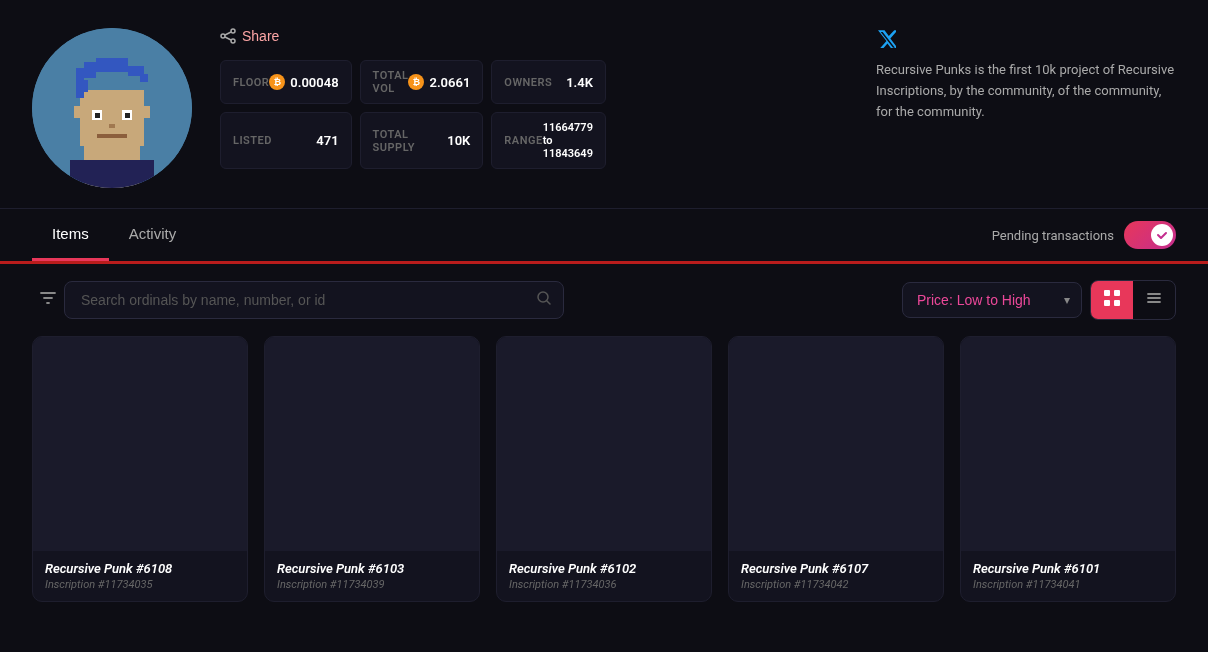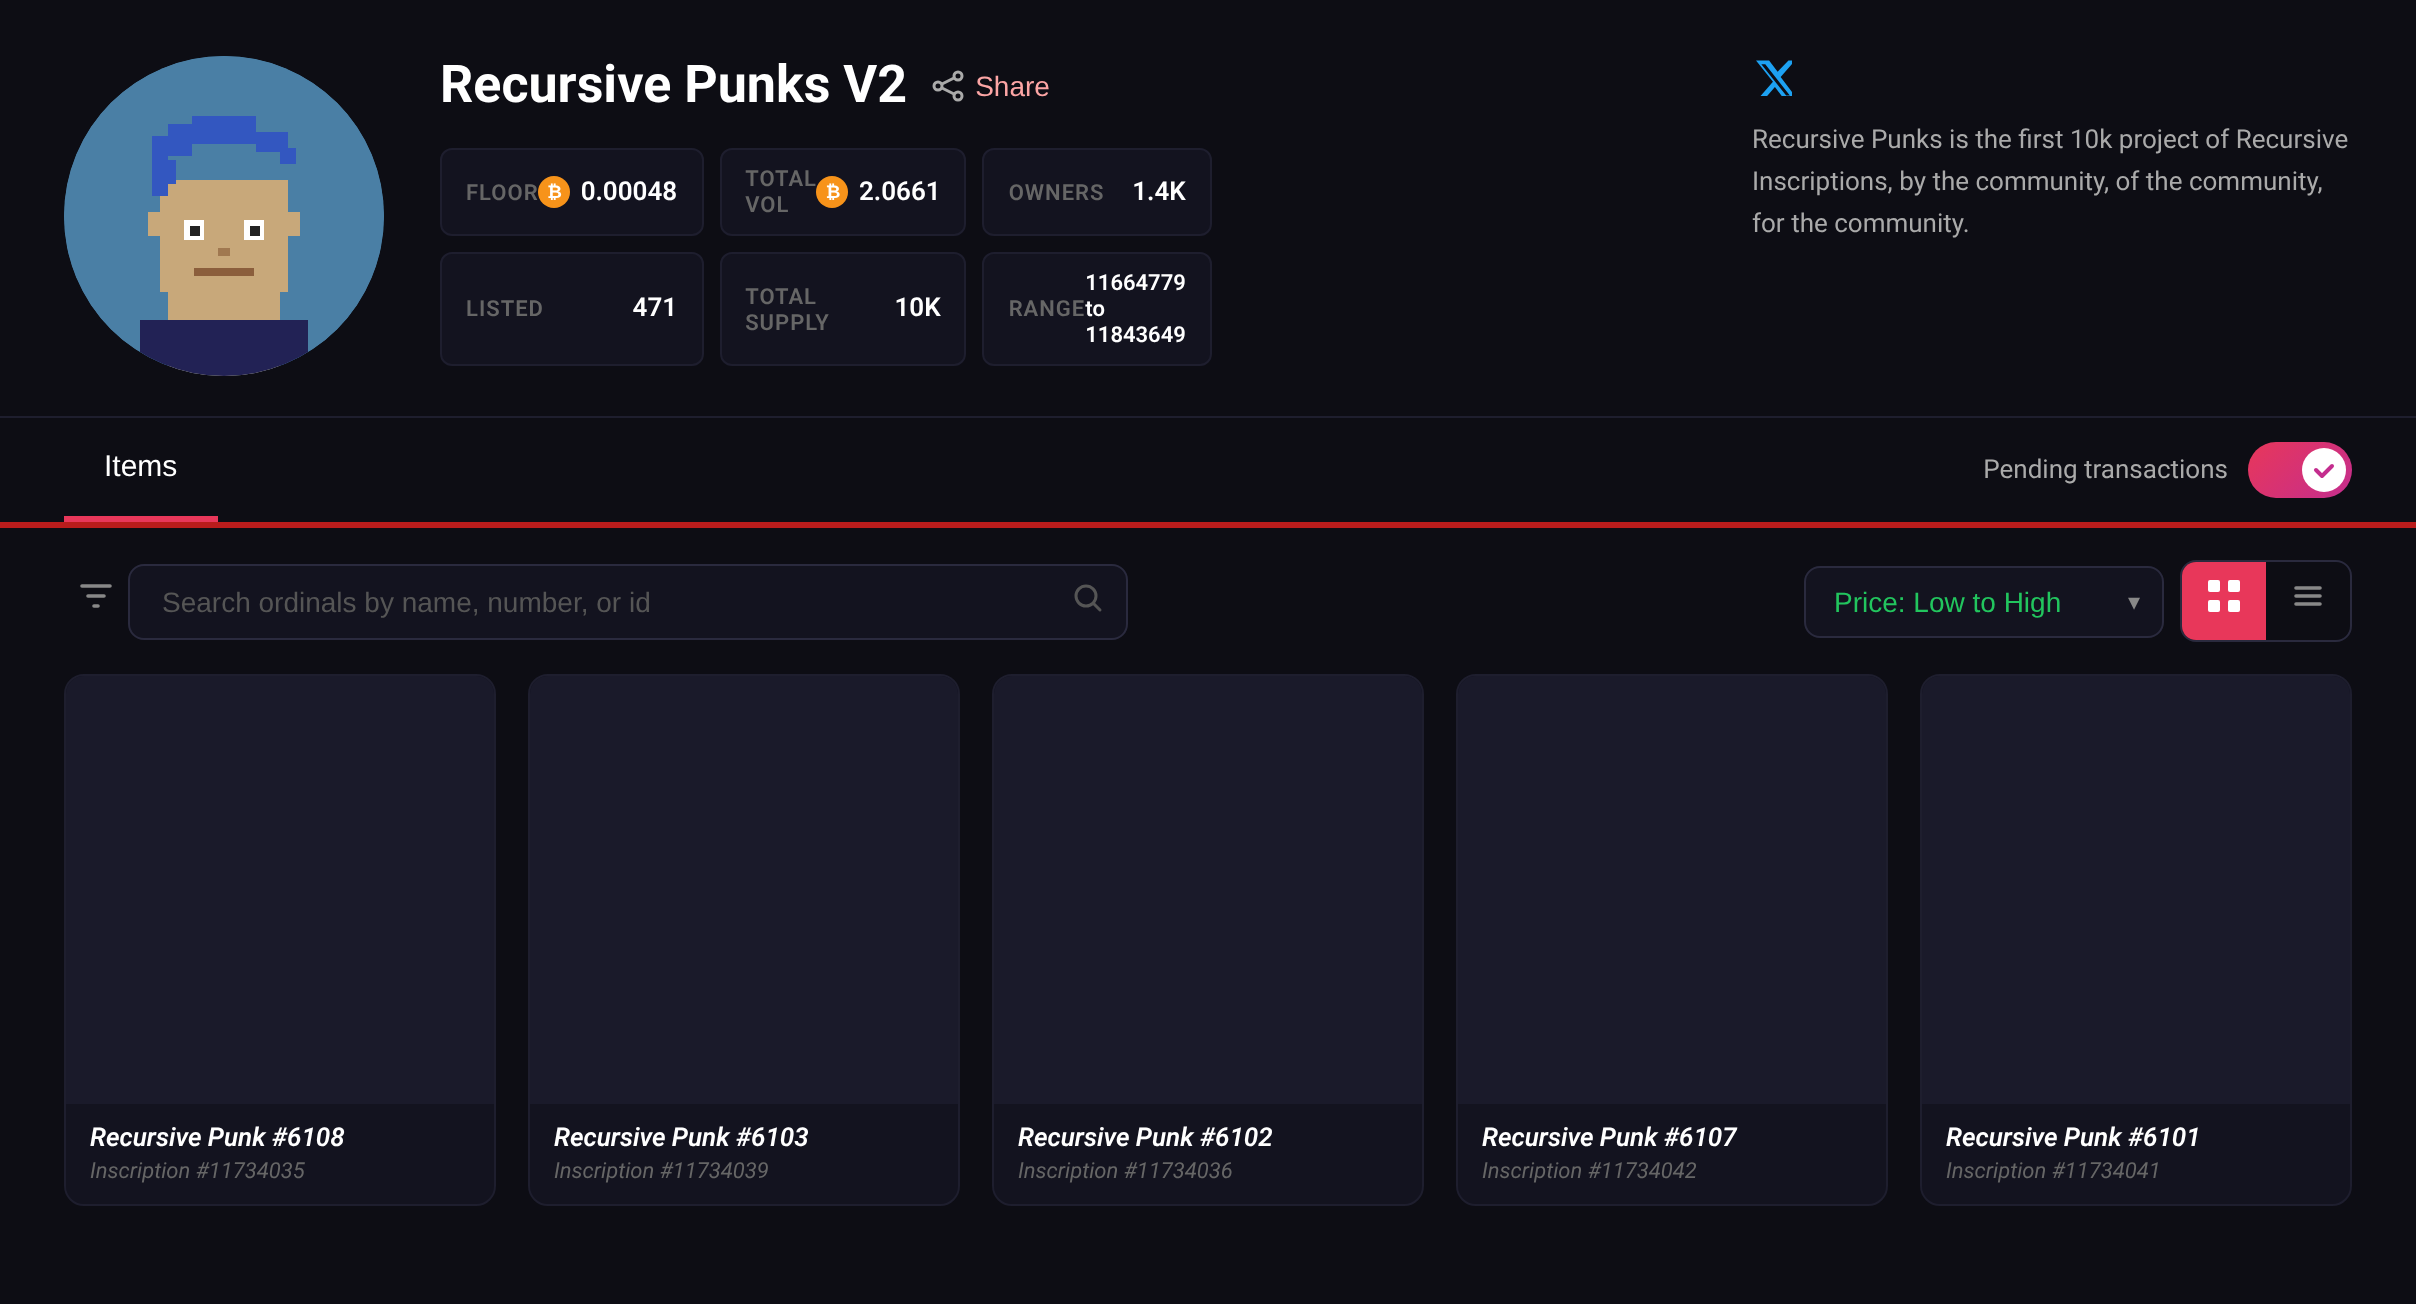--- a/index.html
+++ b/index.html
@@ -218,21 +218,21 @@
       gap: 8px;
     }
     .sort-select-wrap {
       position: relative;
     }
     .sort-select {
       background: #13131f;
       border: 1px solid #2a2a3e;
       border-radius: 8px;
       padding: 9px 36px 9px 14px;
-      color: #22c55e;
+      color: #ec4899;
       font-size: 14px;
       appearance: none;
       cursor: pointer;
       min-width: 180px;
       outline: none;
     }
     .sort-chevron {
       position: absolute;
       right: 12px;
       top: 50%;
@@ -329,21 +329,20 @@
 
       <rect x="42" y="78" width="8" height="12" fill="#c8a87a"></rect>
       <rect x="110" y="78" width="8" height="12" fill="#c8a87a"></rect>
 
       <rect x="38" y="132" width="84" height="28" fill="#222255"></rect>
     </svg>
   </div>
 
   <div class="collection-info">
     <div class="collection-title-row">
-      <span class="collection-title">Recursive Punks V2</span>
       <button class="share-btn">
         <svg width="16" height="16" viewBox="0 0 16 16" fill="none">
           <circle cx="13" cy="3" r="2" stroke="#aaa" stroke-width="1.5"></circle>
           <circle cx="3" cy="8" r="2" stroke="#aaa" stroke-width="1.5"></circle>
           <circle cx="13" cy="13" r="2" stroke="#aaa" stroke-width="1.5"></circle>
           <line x1="5" y1="7" x2="11" y2="4" stroke="#aaa" stroke-width="1.5"></line>
           <line x1="5" y1="9" x2="11" y2="12" stroke="#aaa" stroke-width="1.5"></line>
         </svg>
         <span>Share</span>
       </button>
@@ -389,20 +388,21 @@
         <path d="M18.244 2.25h3.308l-7.227 8.26 8.502 11.24H16.17l-4.714-6.231-5.401 6.231H2.744l7.737-8.844L2 2.25h6.55l4.26 5.632L18.244 2.25zm-1.161 17.52h1.833L6.63 4.124H4.667L17.083 19.77z"></path>
       </svg>
     </div>
     <p class="desc-text">Recursive Punks is the first 10k project of Recursive Inscriptions, by the community, of the community, for the community.</p>
   </div>
 </div>
 
 <div class="tabs-row">
   <div class="tabs">
     <button class="tab active">Items</button>
+    <button class="tab">Activity</button>
   </div>
   <div class="pending-row">
     <span class="pending-label">Pending transactions</span>
     <div class="toggle">
       <div class="toggle-knob">
         <svg width="12" height="12" viewBox="0 0 12 12" fill="none">
           <path d="M2 6l3 3 5-5" stroke="#c42d8e" stroke-width="2" stroke-linecap="round" stroke-linejoin="round"></path>
         </svg>
       </div>
     </div>

